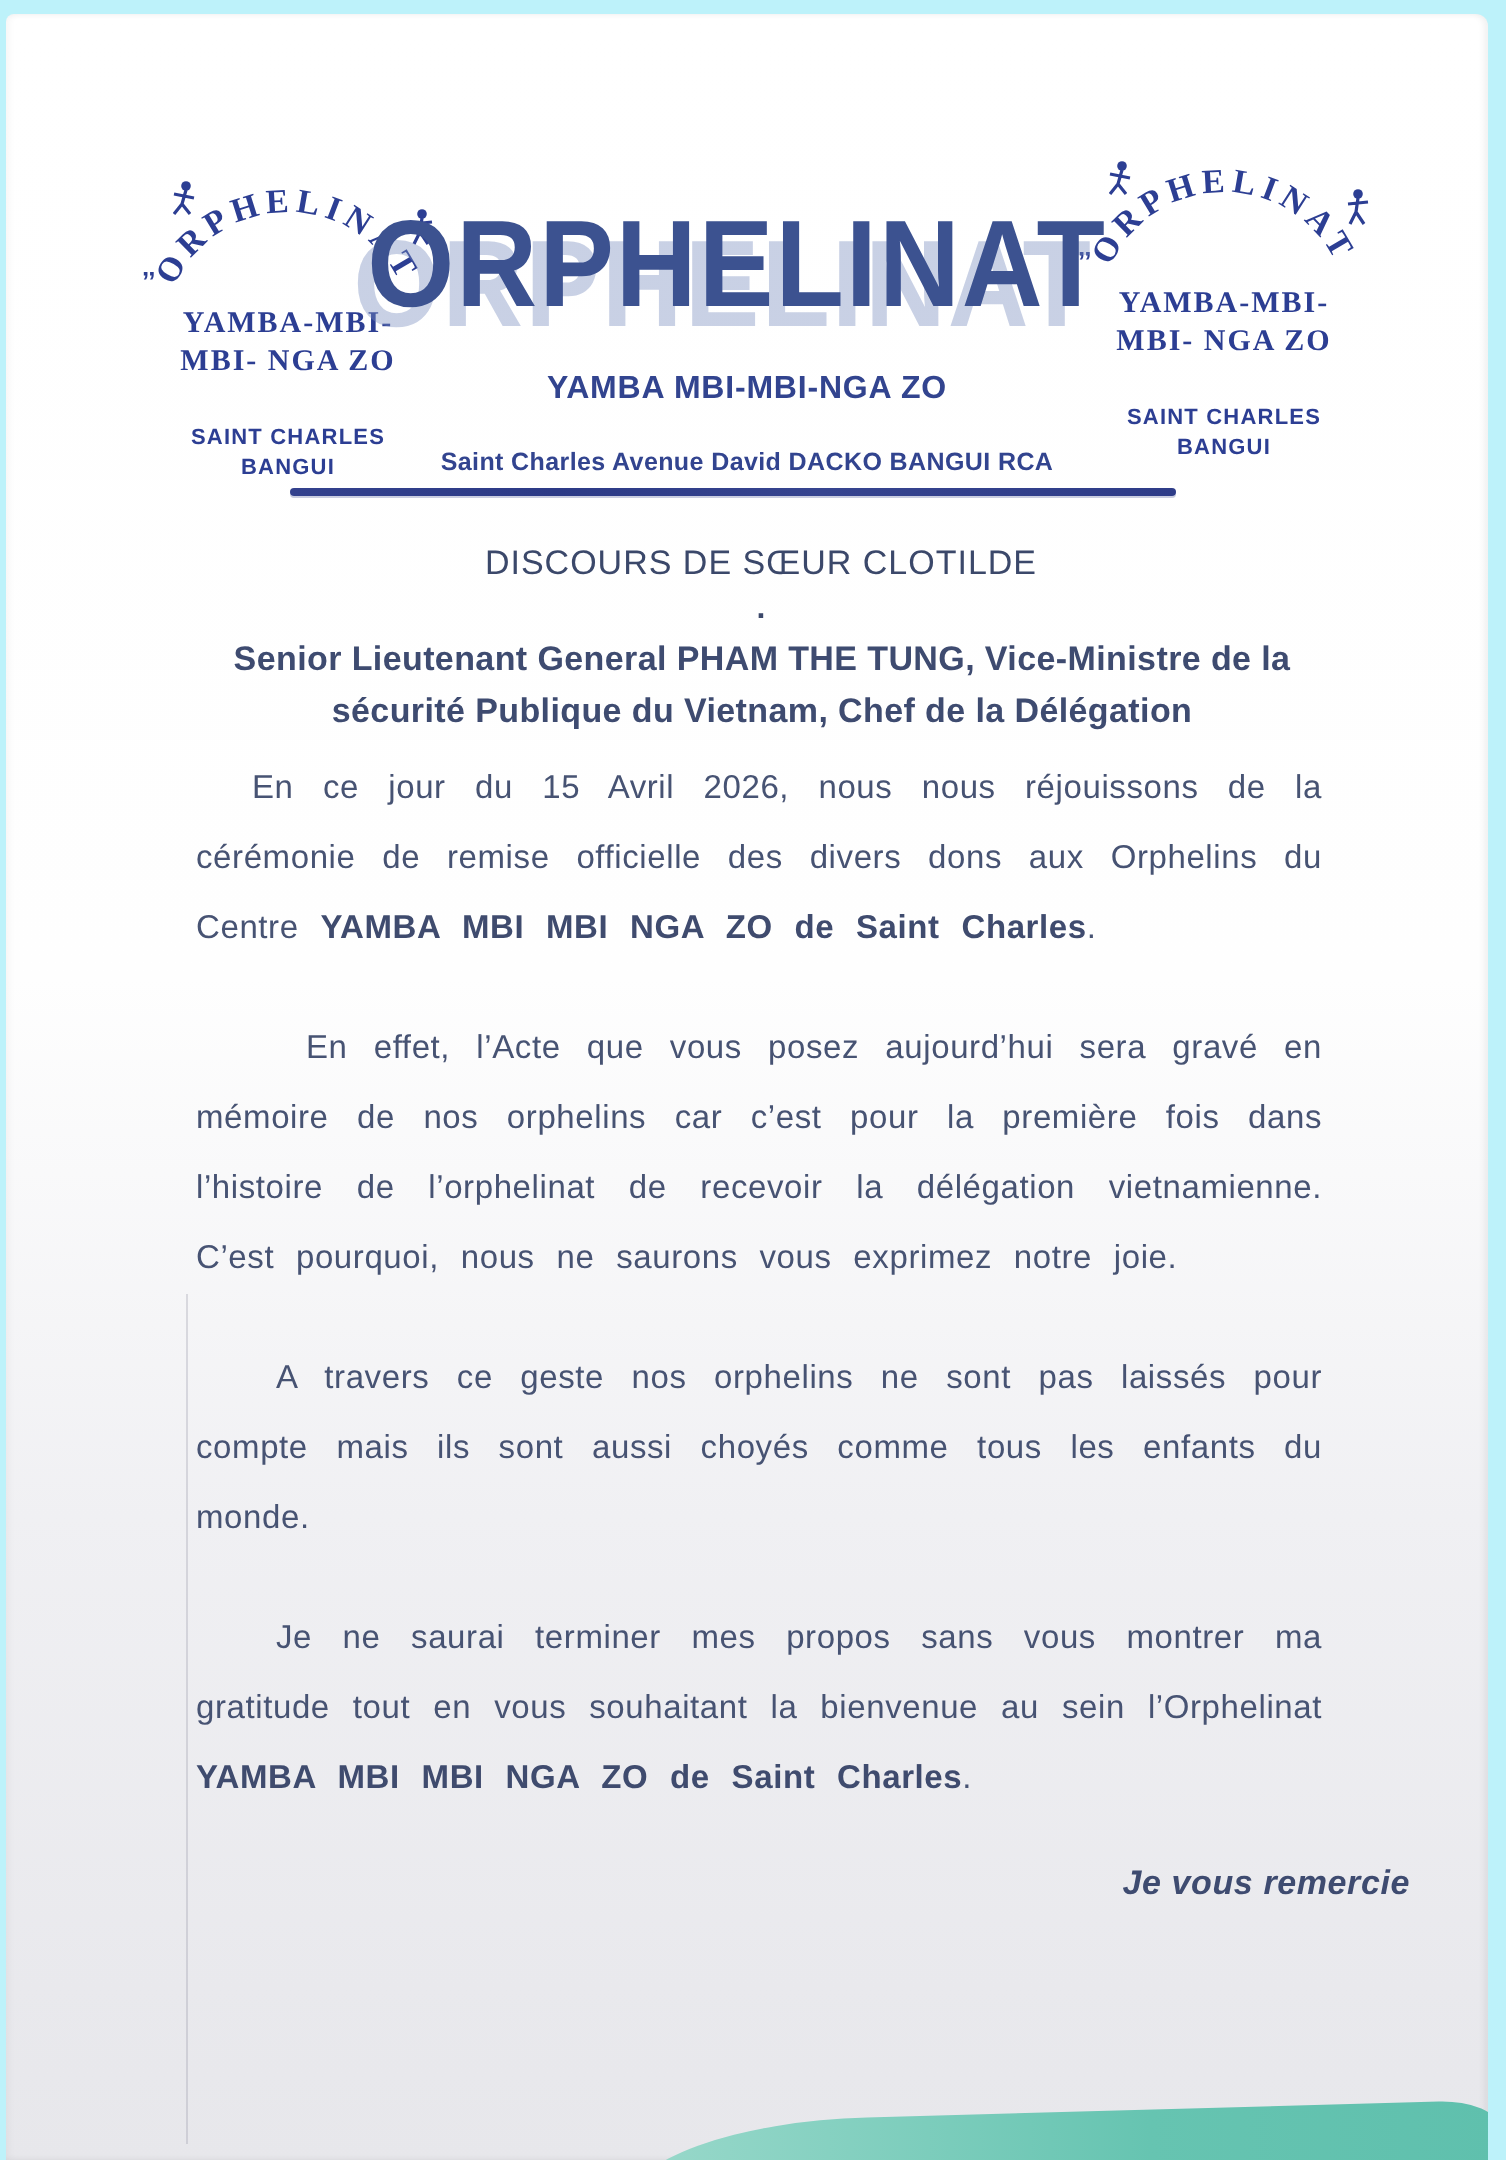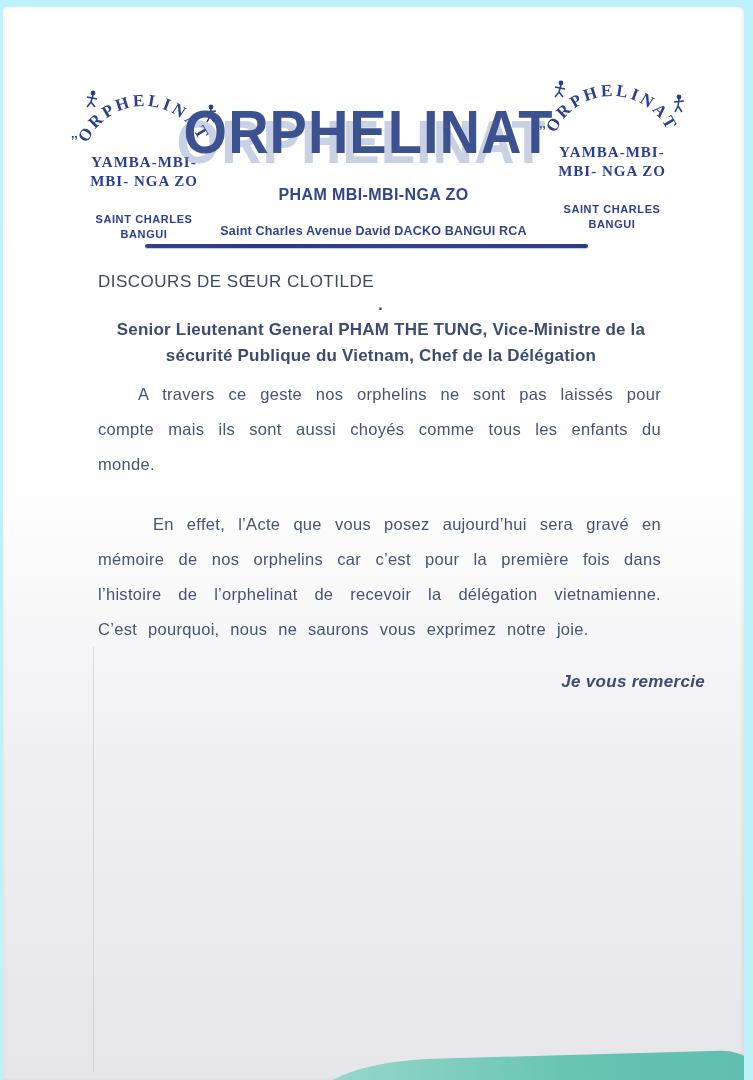--- a/index.html
+++ b/index.html
@@ -67,20 +67,21 @@
   .header-rule{
     position:absolute;left:142px;top:237px;width:443px;height:4px;
     background:linear-gradient(90deg,#33418d,#2c3a86 30%,#36448f 60%,#2e3c88);
     border-radius:2px;
     box-shadow:0 1px 0 rgba(44,58,134,0.25);
   }
 
   
   .doc-heading{
     position:absolute;left:95px;width:565px;top:265px;
+    text-align:center;
     font-size:17px;font-weight:500;letter-spacing:0.5px;
     color:#3b486a;
   }
   .separator-dot{
     position:absolute;left:95px;width:565px;top:293px;
     text-align:center;font-size:16px;font-weight:700;color:#3b486a;
     line-height:10px;
   }
   .doc-subheading{
     position:absolute;left:88px;width:580px;top:310px;
@@ -156,31 +157,33 @@
           <path d="M24,6 L23,13 M19,9 L29,8 M23,13 L20,19 M23,13 L27,19"></path>
         </g>
       </svg>
       <div class="name">YAMBA-MBI-</div>
       <div class="name">MBI- NGA ZO</div>
       <div class="org">SAINT CHARLES</div>
       <div class="org" style="margin-top:0;">BANGUI</div>
     </div>
 
     <div class="big-title">ORPHELINAT</div>
-    <div class="center-sub subtitle">PHAM MBI-MBI-NGA ZO</div>
+    <div class="center-sub subtitle">YAMBA MBI-MBI-NGA ZO</div>
     <div class="center-sub address">Saint Charles Avenue David DACKO BANGUI RCA</div>
     <div class="header-rule"></div>
 
     <div class="doc-heading">DISCOURS DE SŒUR CLOTILDE</div>
     <div class="separator-dot">.</div>
     <div class="doc-subheading">Senior Lieutenant General PHAM THE TUNG, Vice-Ministre de la sécurité Publique du Vietnam, Chef de la Délégation</div>
 
     <div class="paragraphs">
 
+    <p class="body-para" style="text-indent: 28px;"><span>En ce jour du 15 Avril 2026, nous nous réjouissons de la cérémonie de remise officielle des divers dons aux Orphelins du Centre </span><span class="seg-bold">YAMBA MBI MBI NGA ZO de Saint Charles</span><span>.</span></p>
+        <p class="body-para" style="text-indent: 55px;"><span>En effet, l’Acte que vous posez aujourd’hui sera gravé en mémoire de nos orphelins car c’est pour la première fois dans l’histoire de l’orphelinat de recevoir la délégation vietnamienne. C’est pourquoi, nous ne saurons vous exprimez notre joie.</span></p>
         <p class="body-para" style="text-indent: 40px;"><span>A travers ce geste nos orphelins ne sont pas laissés pour compte mais ils sont aussi choyés comme tous les enfants du monde.</span></p>
-        <p class="body-para" style="text-indent: 55px;"><span>En effet, l’Acte que vous posez aujourd’hui sera gravé en mémoire de nos orphelins car c’est pour la première fois dans l’histoire de l’orphelinat de recevoir la délégation vietnamienne. C’est pourquoi, nous ne saurons vous exprimez notre joie.</span></p>
+        <p class="body-para" style="text-indent: 40px;"><span>Je ne saurai terminer mes propos sans vous montrer ma gratitude tout en vous souhaitant la bienvenue au sein l’Orphelinat </span><span class="seg-bold">YAMBA MBI MBI NGA ZO de Saint Charles</span><span>.</span></p>
         <div class="closing">Je vous remercie</div>
       </div>
 
     <div class="fold-line"></div>
     <div class="teal-curve"></div>
   </div>
 </div>
 
 </body></html>

